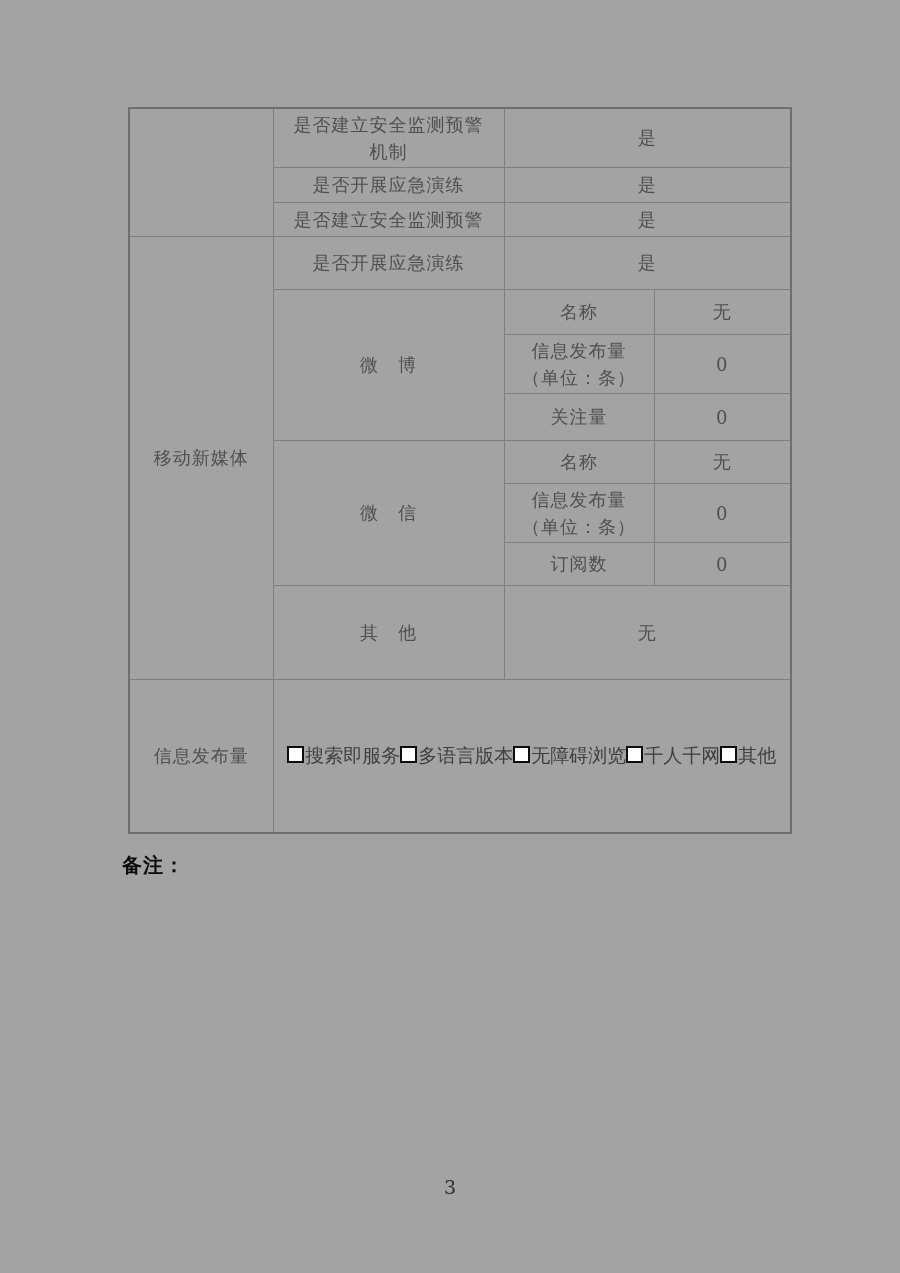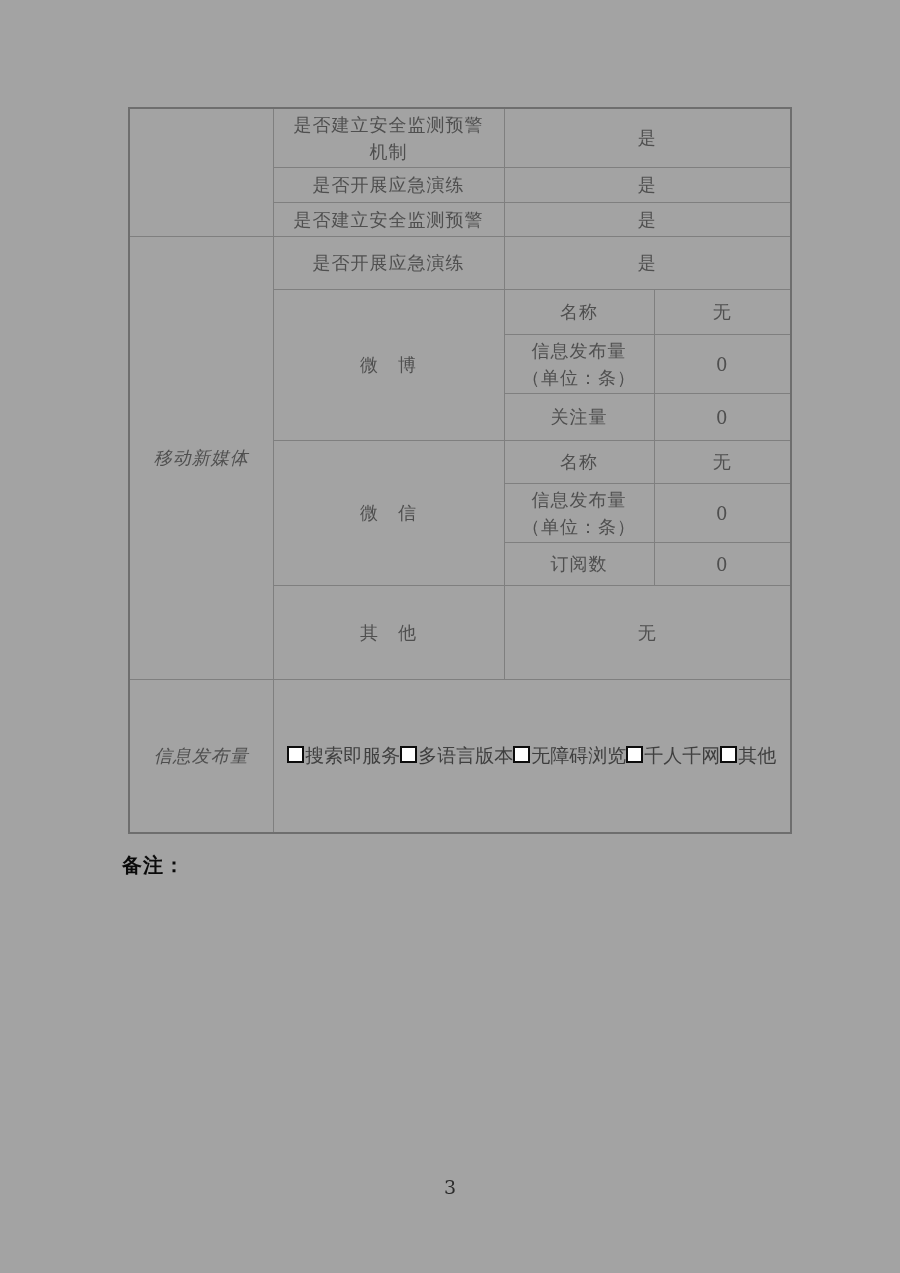--- a/index.html
+++ b/index.html
@@ -22,21 +22,21 @@
   }
   table.report-table td {
     border: 1px solid #7f7f7f;
     text-align: center;
     vertical-align: middle;
     color: #4f4f4f;
     font-size: 18px;
     padding: 2px 8px;
     overflow: hidden;
   }
-  td.cat { font-size: 20px; letter-spacing: 1px; font-style: italic; }
+  td.cat { font-size: 20px; letter-spacing: 1px; }
   td.lbl { letter-spacing: 1px; }
   td.val { letter-spacing: 1px; }
   .two-line span { display: block; line-height: 27px; }
   .cbrow {
     white-space: nowrap;
     font-size: 19px;
     color: #3f3f3f;
   }
   .cbox {
     display: inline-block;

